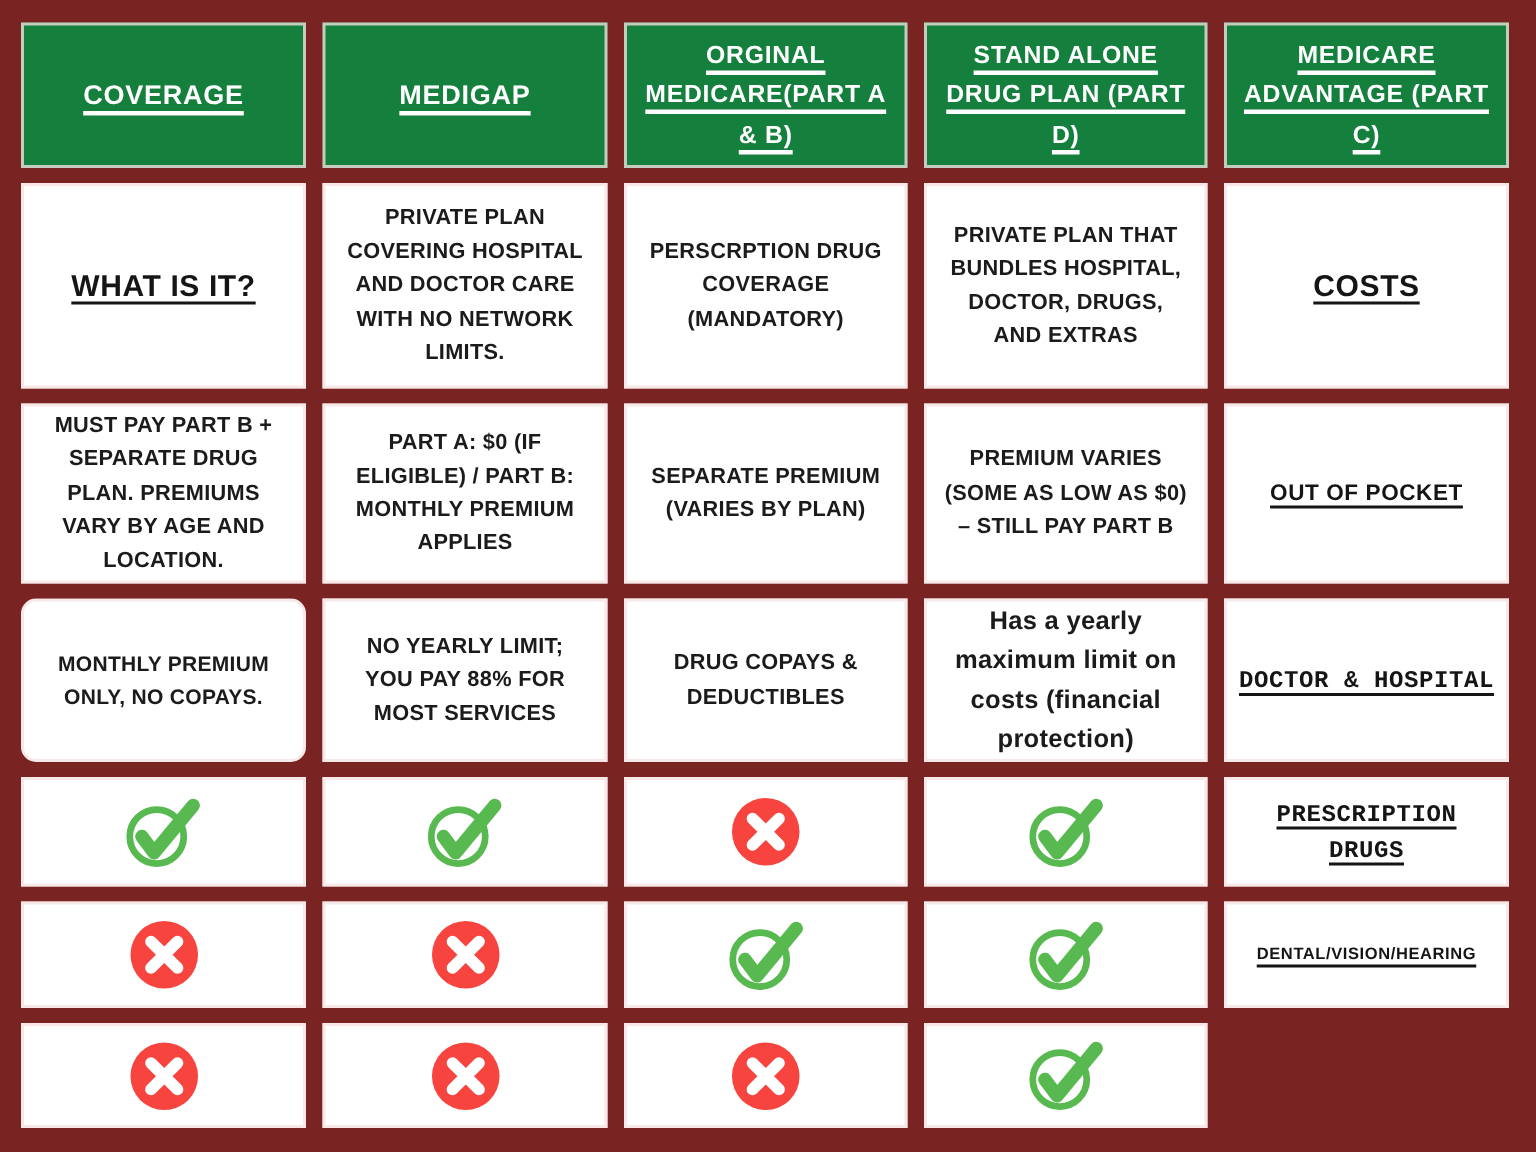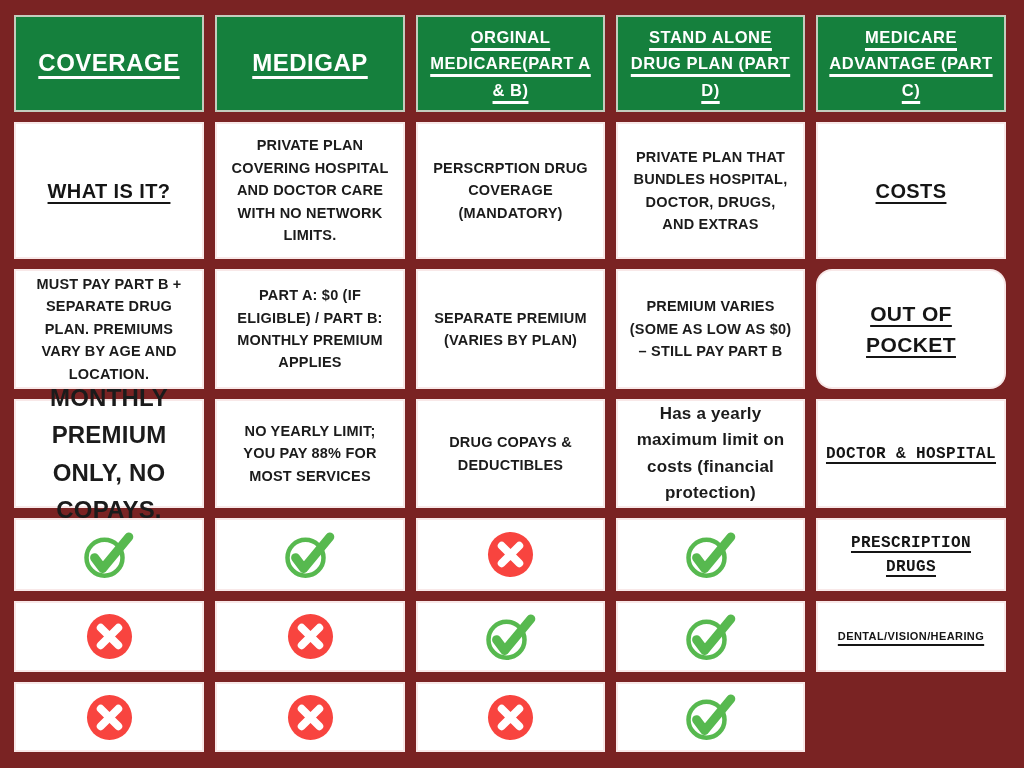--- a/index.html
+++ b/index.html
@@ -27,47 +27,47 @@
     background:#15803d;
     color:#ffffff;
     font-weight:bold;
     text-decoration:underline;
     text-underline-offset:5px;
     text-decoration-thickness:2.5px;
     letter-spacing:0.5px;
     padding:4px 10px;
     line-height:1.6;
   }
-  .head.big { font-size:24px; }
+  .head.big { font-size:18px; }
   .head.small { font-size:16.5px; }
   .label {
     background:#ffffff;
     color:#151515;
     font-weight:bold;
     text-decoration:underline;
     text-underline-offset:4px;
     text-decoration-thickness:2px;
     letter-spacing:0.4px;
     padding:18px 6px;
     line-height:1.5;
   }
   .label.lg { font-size:20px; }
-  .label.md { font-size:21px;border-radius:16px; }
+  .label.md { font-size:15px; }
   .label.sm { font-size:16px;font-family:Liberation Mono, monospace; }
   .label.xs { font-size:11px; }
   .txt {
     background:#ffffff;
     color:#1b1b1b;
     font-weight:bold;
     font-size:14.5px;
     line-height:1.55;
     padding:6px 10px;
     letter-spacing:0.2px;
   }
-  .txt.big { font-size:24px; line-height:1.55; }
+  .txt.big { font-size:14px; line-height:1.55;border-radius:10px; }
   .txt.big2 { font-size:17px; line-height:1.55; }
   .mark { background:#ffffff; }
   .mark svg { display:block; }
 </style>
 </head>
 <body>
 
 <div class="board">
 
   <div class="cell head big">COVERAGE</div>

